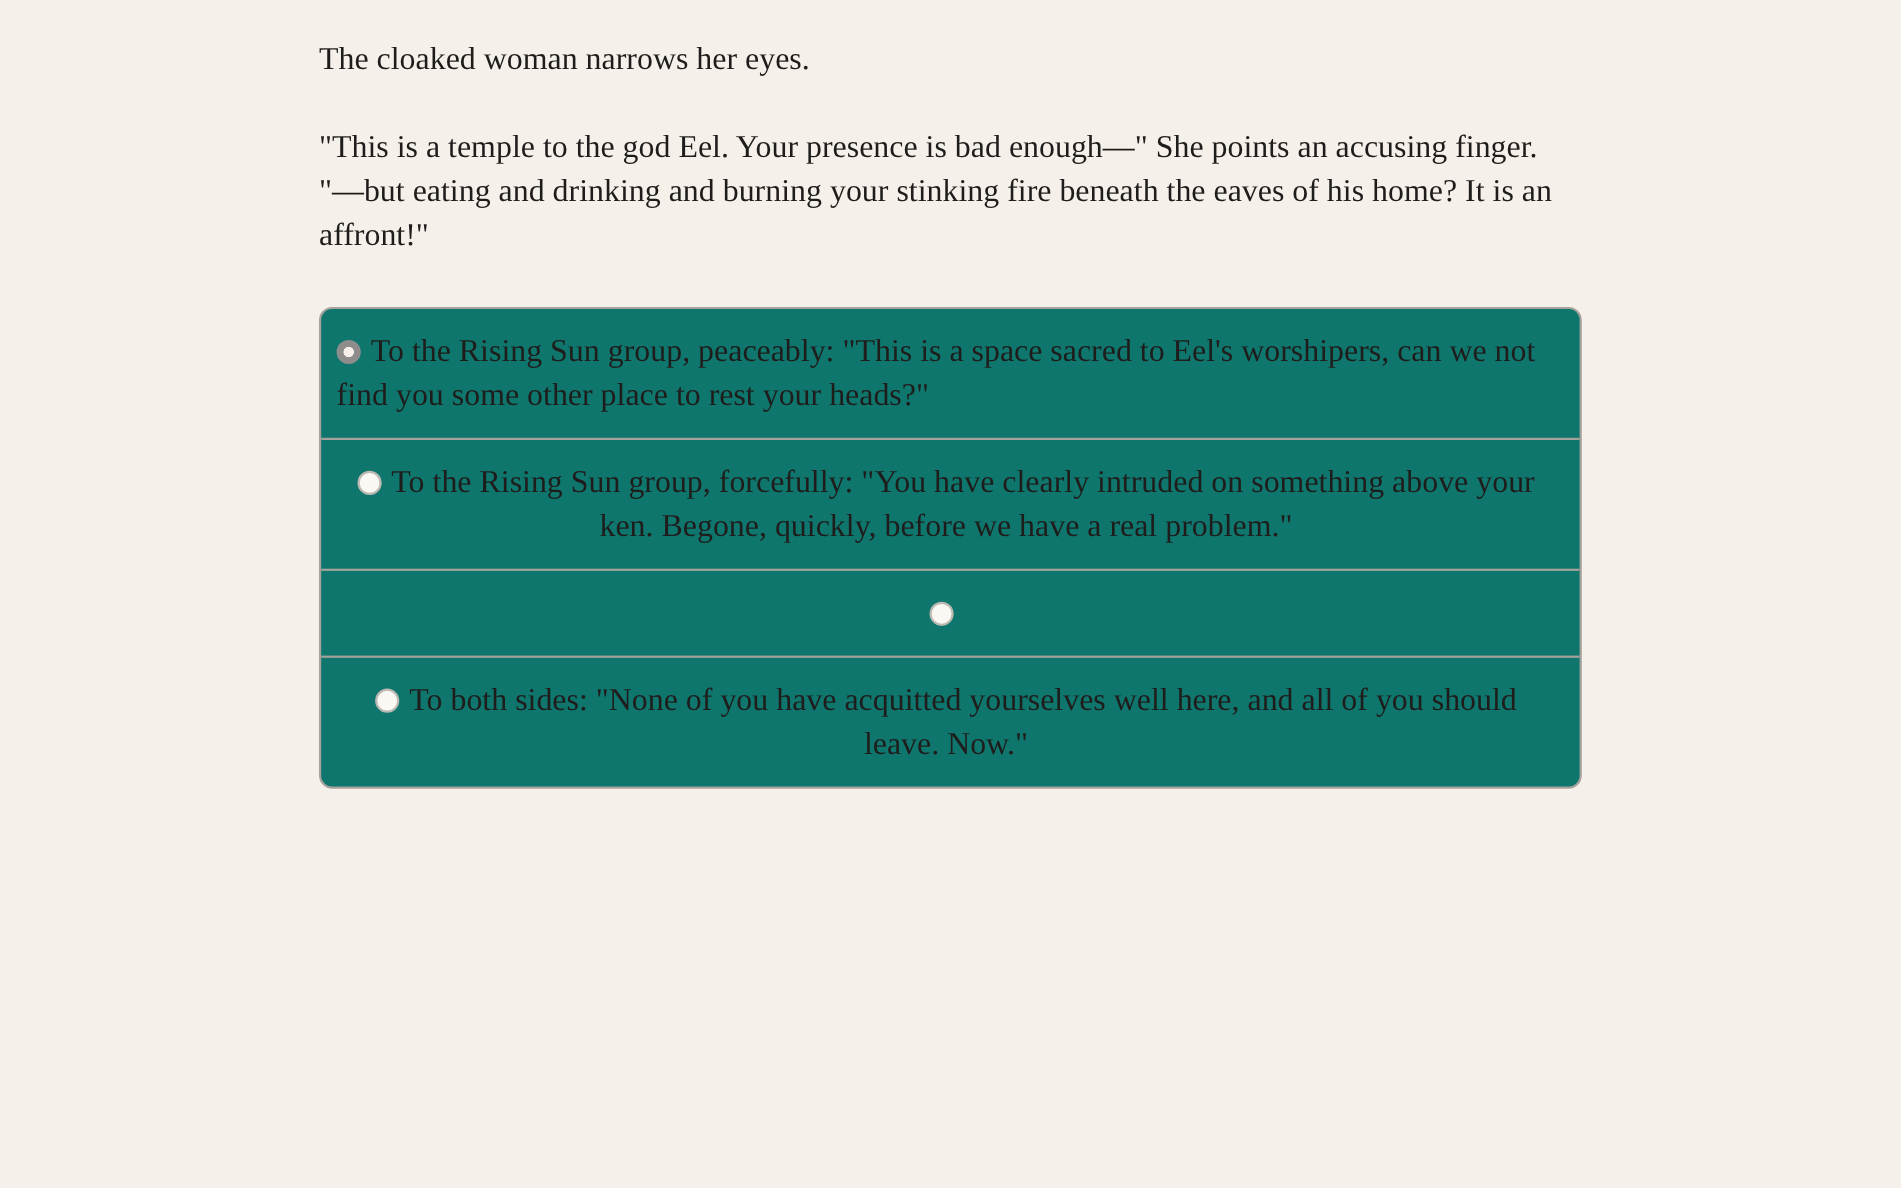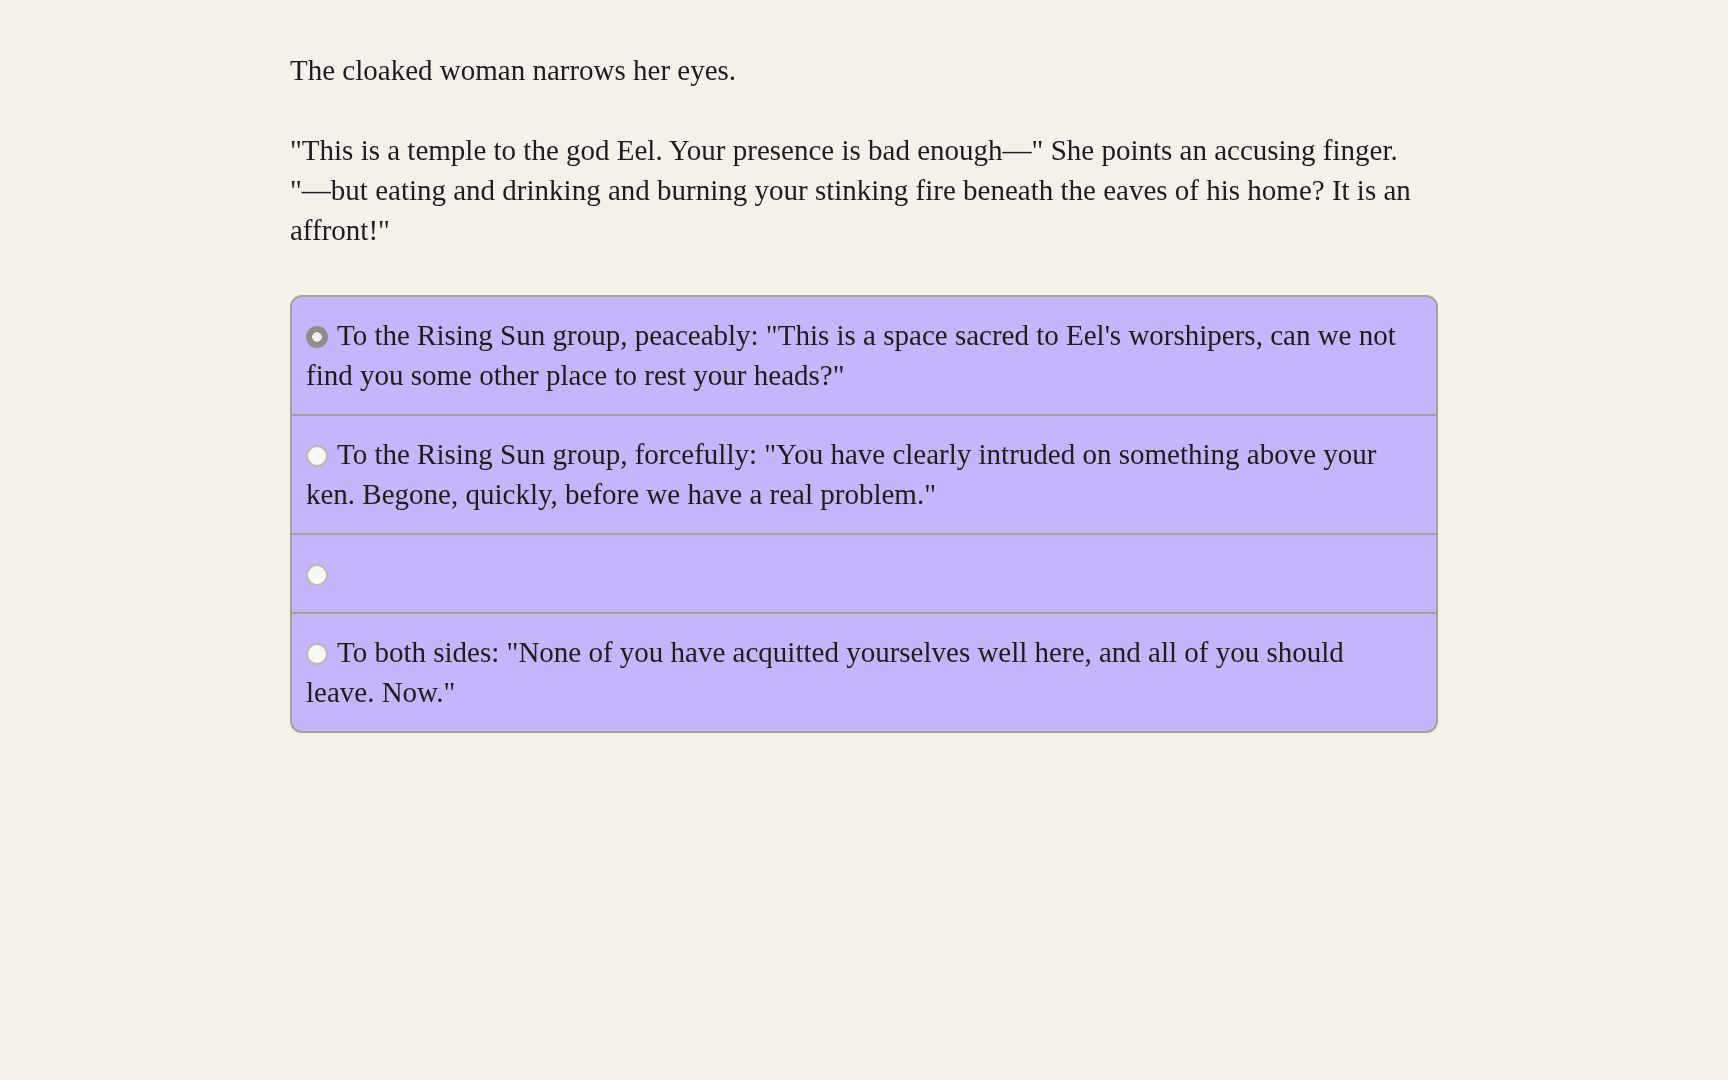--- a/index.html
+++ b/index.html
@@ -12,38 +12,39 @@
     overflow: hidden;
     background: #f5f1ea;
     color: #1e1d1b;
     font-family: "Liberation Serif", "DejaVu Serif", serif;
     font-size: 29px;
     line-height: 40px;
   }
   .page {
     width: 1148px;
     margin: 0 auto;
-    padding-top: 50px;
+    padding-top: 34px;
   }
   .story p {
     margin: 0 0 40px 0;
   }
   .choices {
     margin-top: 45px;
     border: 2px solid #a5a29c;
     border-radius: 12px;
-    background: #c4b5fd;
+    background: #0f766e;
   }
   .choice {
     display: block;
     padding: 18px 22px 19px 14px;
     cursor: pointer;
   }
   .choice + .choice {
     border-top: 2px solid #a5a29c;
+    text-align: center;
   }
   .radio {
     display: inline-block;
     width: 22px;
     height: 22px;
     box-sizing: border-box;
     border-radius: 50%;
     border: 2px solid #bcb9b2;
     background: #faf8f3;
     vertical-align: -3px;

